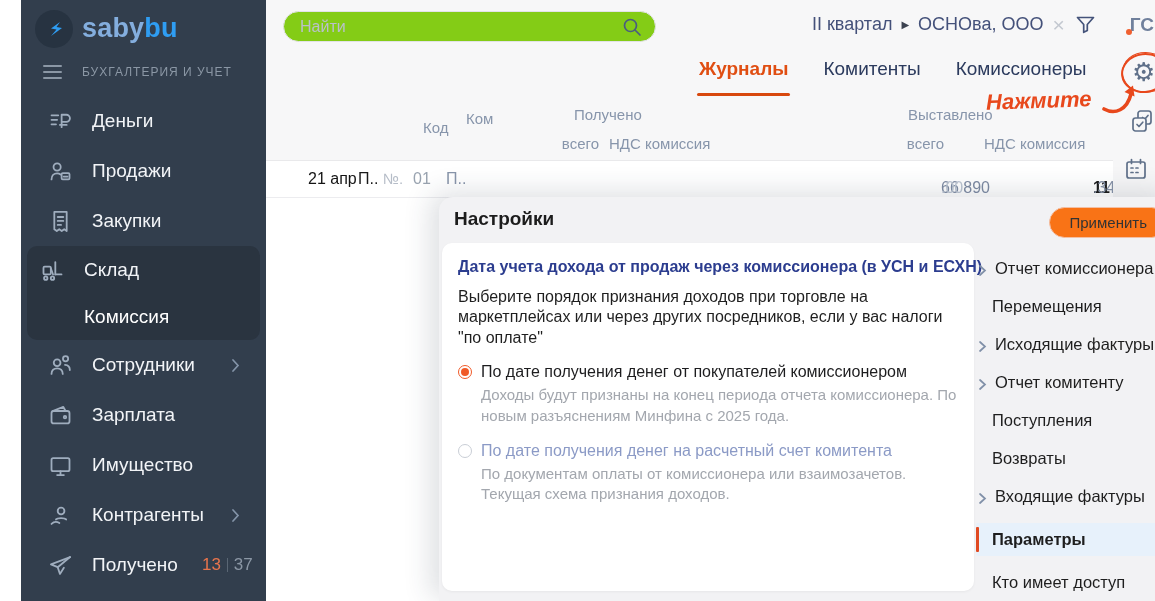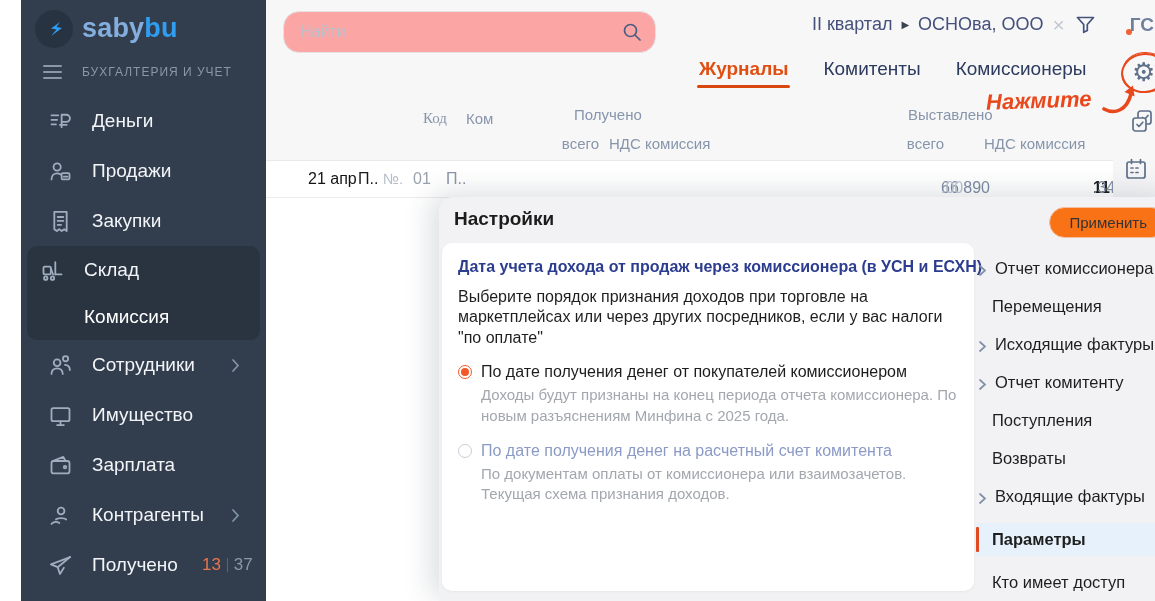--- a/index.html
+++ b/index.html
@@ -27,45 +27,45 @@
   .chev { margin-left:auto; }
   .counts { display:flex; align-items:center; gap:6px; margin-left:6px; font-size:17px; }
   .cnt-or { color:#e8744c; }
   .cnt-div { width:1px; height:14px; background:#5a6674; }
   .cnt-gr { color:#8b97a5; }
   svg.ic { fill:none; stroke:#9fadbe; stroke-width:1.6; stroke-linecap:round; stroke-linejoin:round; }
   svg.ic2 { fill:none; stroke:#5f7089; stroke-width:1.7; stroke-linecap:round; stroke-linejoin:round; }
 
   
   .main { position:absolute; left:245px; top:0; width:910px; height:601px; }
-  .search-pill { position:absolute; left:17px; top:11px; width:373px; height:42px; background:#fca5a5; border:1px solid #e2e3e7; border-radius:16px; display:flex; align-items:center; padding:0 12px 0 16px; }
+  .search-pill { position:absolute; left:17px; top:11px; width:373px; height:31px; background:#84cc16; border:1px solid #e2e3e7; border-radius:16px; display:flex; align-items:center; padding:0 12px 0 16px; }
   .search-pill input { border:none; outline:none; flex:1; font-size:16px; color:#333; background:transparent; font-family:"Liberation Sans",sans-serif; }
   .search-pill input::placeholder { color:#b9c0ca; }
   .context { position:absolute; right:22px; top:13px; display:flex; align-items:center; gap:9px; }
   .ctx-txt { color:#44517a; font-size:18px; }
   .ctx-caret { color:#3c4250; font-size:10px; }
   .ctx-close { color:#c3c8d0; font-size:21px; line-height:1; cursor:pointer; }
   .avatar { margin-left:24px; position:relative; color:#70809c; font-size:19px; font-weight:bold; cursor:pointer; }
   .avatar .dot { position:absolute; left:-4px; bottom:1px; width:6px; height:6px; border-radius:50%; background:#f06030; }
 
   .tabs { position:absolute; left:433px; top:58px; display:flex; gap:35px; }
-  .tab { font-size:19px; font-weight:500; color:#2c3b5e; cursor:pointer; position:relative; padding-bottom:8px; }
+  .tab { font-size:19px; font-weight:500; color:#2c3b5e; cursor:pointer; position:relative; padding-bottom:16px; }
   .tab.active { color:#e04e12; font-weight:bold; }
   .tab.active::after { content:""; position:absolute; left:-2px; right:-2px; bottom:0; height:3px; background:#d8480e; border-radius:2px; }
 
   .gear-wrap { position:absolute; left:855px; top:52px; width:50px; height:44px; cursor:pointer; }
   .gear-ellipse { position:absolute; left:0; top:1px; width:47px; height:40px; border:2.5px solid #e8481c; border-radius:50%; transform:rotate(-7deg); }
   .gear-ellipse::after { content:""; position:absolute; left:-1px; top:-3px; width:45px; height:39px; border:1.5px solid #e8481c; border-radius:50%; transform:rotate(8deg); }
   .gear-glyph { position:absolute; left:11px; top:5px; font-family:"DejaVu Sans",sans-serif; font-size:26px; color:#5f7089; }
   .annot { position:absolute; left:720px; top:88px; color:#e8481c; font-size:22px; font-weight:bold; font-style:italic; transform:rotate(-2deg); white-space:nowrap; }
   .annot-arrow { position:absolute; left:836px; top:82px; }
 
   .thead { position:absolute; left:0; top:95px; width:910px; height:65px; font-size:15px; color:#8795ab; }
   .thead span { position:absolute; white-space:nowrap; }
-  .h-code { left:157px; top:15px;font-family:Liberation Serif, serif; }
+  .h-code { left:157px; top:24px; }
   .h-com { left:200px; top:15px; }
   .h-recv { left:308px; top:11px; }
   .h-recv-t { left:250px; top:40px; width:83px; text-align:right; }
   .h-recv-v { left:343px; top:40px; }
   .h-iss { left:642px; top:11px; }
   .h-iss-t { left:590px; top:40px; width:88px; text-align:right; }
   .h-iss-v { left:718px; top:40px; }
 
   .content-white { position:absolute; left:0; top:160px; width:847px; bottom:0; background:#fff; border-top:1px solid #e9e9eb; }
   .rail-strip { position:absolute; left:847px; top:160px; width:63px; bottom:0; background:#f6f6f7; }
@@ -179,32 +179,32 @@
             <circle cx="16.5" cy="6" r="2.3"></circle>
             <path d="M16 11.5c2.8.2 4.3 2 4.3 4.6"></path>
           </svg>
         <span>Сотрудники</span>
         <svg class="chev" width="9" height="15" viewBox="0 0 9 15">
             <polyline points="2,2 7,7.5 2,13" fill="none" stroke="#8494a8" stroke-width="1.7" stroke-linecap="round"></polyline>
           </svg>
       </div>
       <div class="nav-item">
         <svg class="ic ni" viewBox="0 0 24 24">
-            <rect x="4" y="5.5" width="16" height="11.5" rx="1.5"></rect>
-            <path d="M9 20.5h6M12 17v3.5"></path>
-          </svg>
-        <span>Имущество</span>
-      </div>
-      <div class="nav-item">
-        <svg class="ic ni" viewBox="0 0 24 24">
             <rect x="4" y="8" width="16" height="11" rx="2"></rect>
             <path d="M5 8l9.5-3.7L16.5 8"></path>
             <circle cx="16" cy="13.5" r="1.1"></circle>
           </svg>
         <span>Зарплата</span>
+      </div>
+      <div class="nav-item">
+        <svg class="ic ni" viewBox="0 0 24 24">
+            <rect x="4" y="5.5" width="16" height="11.5" rx="1.5"></rect>
+            <path d="M9 20.5h6M12 17v3.5"></path>
+          </svg>
+        <span>Имущество</span>
       </div>
       <div class="nav-item">
         <svg class="ic ni" viewBox="0 0 24 24">
             <circle cx="12.5" cy="8" r="3"></circle>
             <path d="M8 15.5c1.3-1.6 7.7-1.6 9 0"></path>
             <path d="M4 19.5c2.5-2.5 5-2 7-.8"></path>
           </svg>
         <span>Контрагенты</span>
         <svg class="chev" width="9" height="15" viewBox="0 0 9 15">
             <polyline points="2,2 7,7.5 2,13" fill="none" stroke="#8494a8" stroke-width="1.7" stroke-linecap="round"></polyline>

